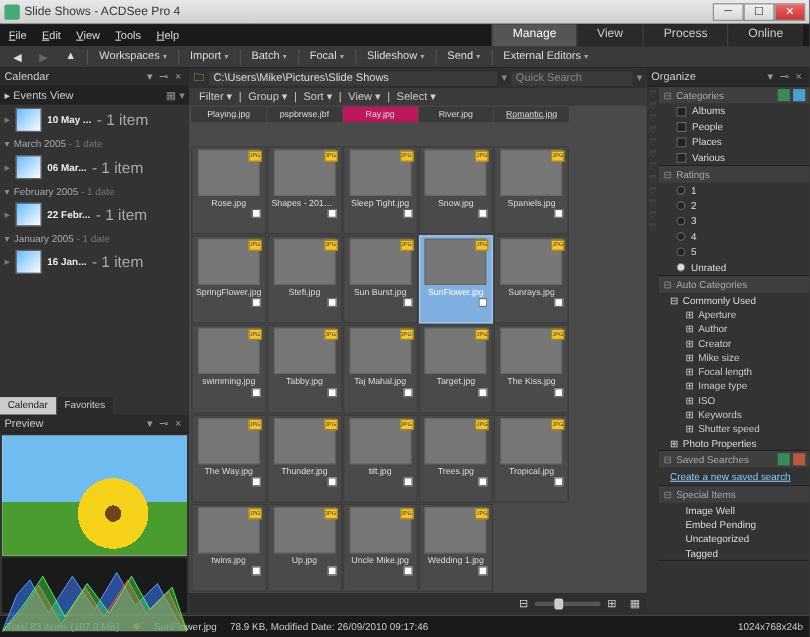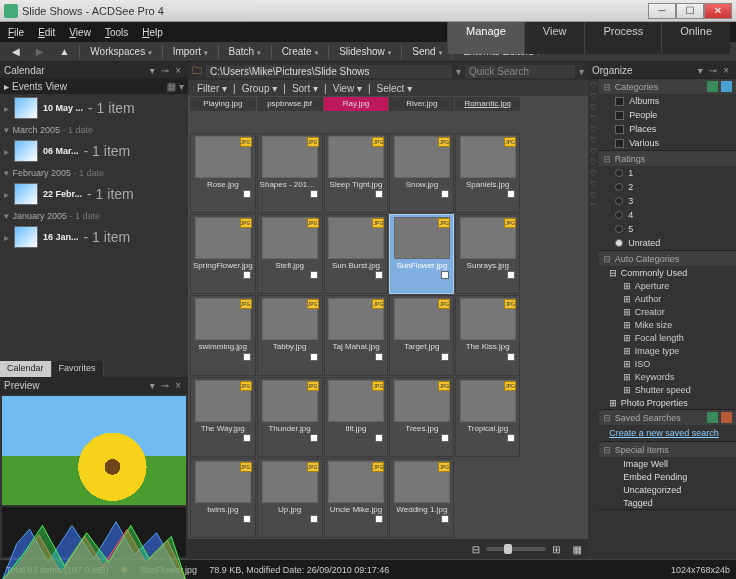--- a/index.html
+++ b/index.html
@@ -9,33 +9,33 @@
 .titlebar .icon { width: 14px; height: 14px; background: #4a7; border-radius: 2px; margin-right: 4px; }
 .titlebar .title { flex: 1; font-size: 11px; }
 .winbtns { display: flex; gap: 0; }
 .winbtn { width: 28px; height: 16px; display: flex; align-items: center; justify-content: center; font-size: 10px; border: 1px solid #888; background: linear-gradient(#f0f0f0,#d8d8d8); }
 .winbtn.close { background: linear-gradient(#e66,#c33); color: #fff; }
 
 .menubar { height: 20px; background: #1a1a1a; display: flex; align-items: center; padding: 0 8px; gap: 14px; color: #ddd; }
 .menubar span { cursor: pointer; }
 .menubar span u { text-decoration: underline; }
 
-.modetabs { position: absolute; top: 22px; right: 6px; height: 32px; display: flex; }
+.modetabs { position: absolute; top: 22px; right: 6px; height: 20px; display: flex; }
 .modetab { padding: 3px 18px; background: #2a2a2a; color: #ccc; font-size: 11px; border-left: 1px solid #444; }
 .modetab.active { background: #555; color: #fff; }
 
 .toolbar { height: 20px; background: #3a3a3a; display: flex; align-items: center; padding: 0 6px; gap: 4px; border-bottom: 1px solid #222; }
 .tbtn { padding: 2px 6px; color: #ddd; display: flex; align-items: center; gap: 3px; }
 .tbtn .arr::after { content: "▾"; font-size: 7px; color: #aaa; }
 .tsep { width: 1px; height: 14px; background: #555; }
 
 .body { display: flex; height: 497px; }
 
 
-.leftcol { width: 188px; background: #333; display: flex; flex-direction: column; }
+.leftcol { width: 172px; background: #333; display: flex; flex-direction: column; }
 .panelhdr { height: 17px; background: #2a2a2a; display: flex; align-items: center; padding: 0 4px; color: #ccc; font-size: 10px; border-bottom: 1px solid #222; }
 .panelhdr .sp { flex: 1; }
 .panelhdr .pbtn { padding: 0 3px; cursor: pointer; color: #999; }
 .evview { background: #222; padding: 2px 4px; display: flex; align-items: center; font-size: 10px; }
 .evview .arr2::after { content: "▸"; margin-right: 3px; }
 .monthhdr { display: flex; align-items: center; padding: 0 4px; height: 15px; color: #aaa; font-size: 9px; }
 .monthhdr .mcaret { margin-right: 4px; color: #888; }
 .eventrow { display: flex; align-items: center; height: 28px; padding: 2px 4px; gap: 5px; }
 .eventrow .evthumb { width: 24px; height: 22px; background: linear-gradient(135deg,#6bf,#fff); border: 1px solid #666; }
 .eventrow .evtxt { color: #eee; font-size: 9px; font-weight: bold; }
@@ -168,21 +168,21 @@
       <span>Import</span>
       <span class="arr"></span>
     </div>
   <div class="tsep"></div>
   <div class="tbtn">
       <span>Batch</span>
       <span class="arr"></span>
     </div>
   <div class="tsep"></div>
   <div class="tbtn">
-      <span>Create</span>
+      <span>Focal</span>
       <span class="arr"></span>
     </div>
   <div class="tsep"></div>
   <div class="tbtn">
       <span>Slideshow</span>
       <span class="arr"></span>
     </div>
   <div class="tsep"></div>
   <div class="tbtn">
       <span>Send</span>

